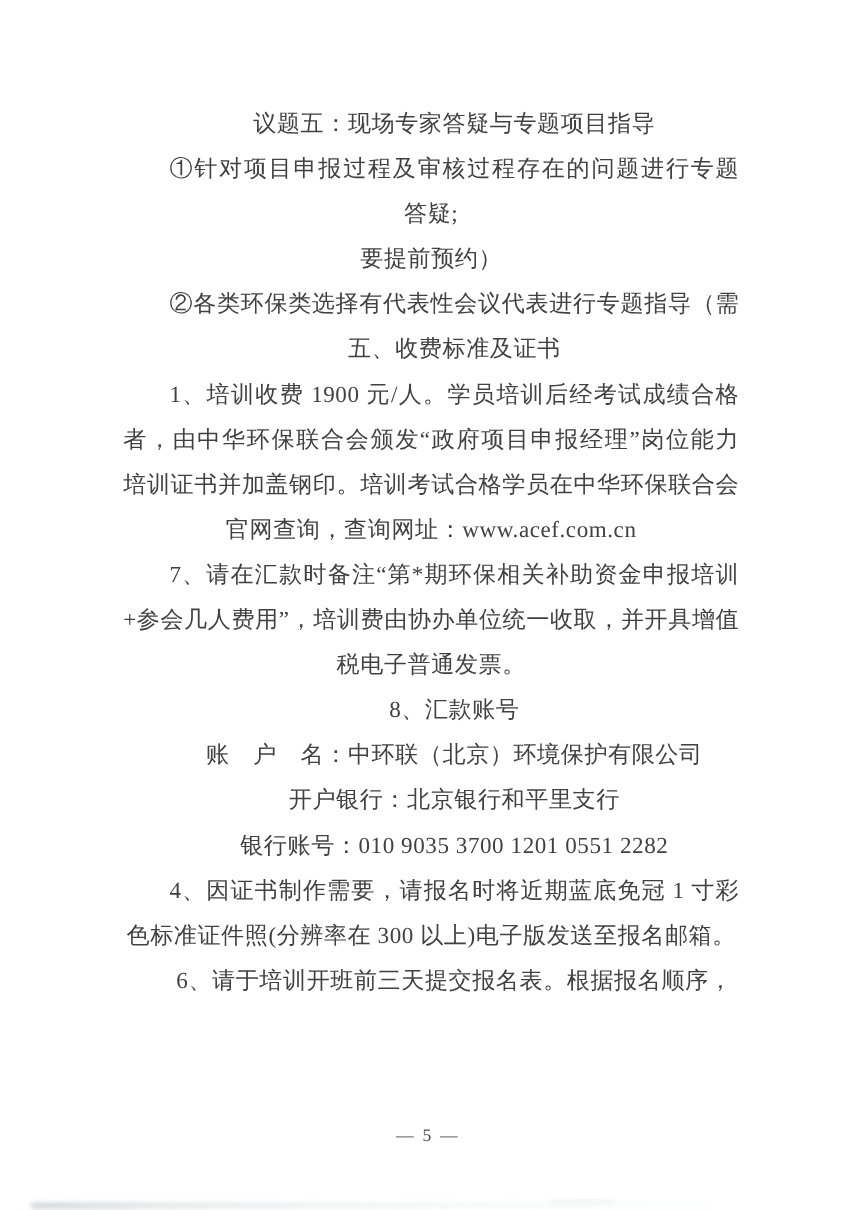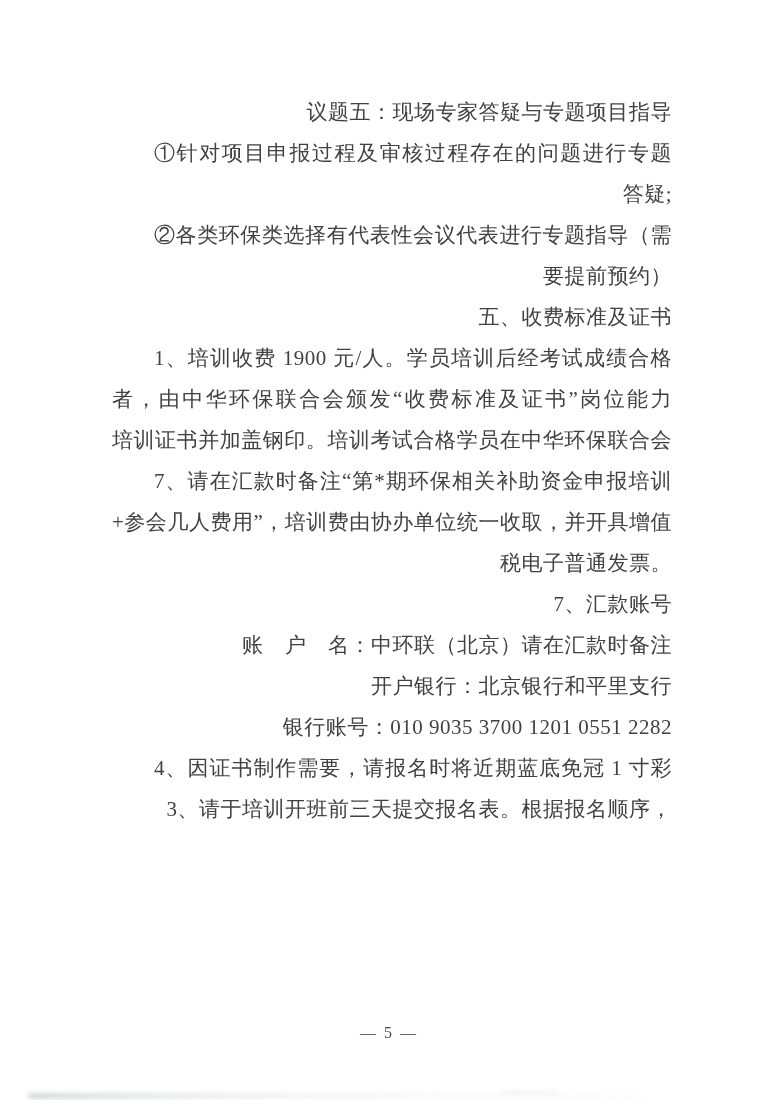--- a/index.html
+++ b/index.html
@@ -21,21 +21,21 @@
     left: 112px;
     top: 92px;
     width: 560px;
   }
   .line {
     font-size: 21px;
     line-height: 41px;
     height: 41px;
     white-space: nowrap;
     letter-spacing: 0.5px;
-    text-align: right;
+    text-align: center;
   }
   
   .ind { text-indent: 42px; }
   
   .j {
     text-align: justify;
     text-align-last: justify;
     text-justify: inter-character;
   }
   .footer {
@@ -81,35 +81,37 @@
 </style>
 </head>
 <body>
 
 <div class="page">
 
   <div class="textblock">
     <div class="line ind">议题五：现场专家答疑与专题项目指导</div>
     <div class="line ind j">①针对项目申报过程及审核过程存在的问题进行专题</div>
     <div class="line">答疑;</div>
+    <div class="line">要提前预约）</div>
     <div class="line ind j">②各类环保类选择有代表性会议代表进行专题指导（需</div>
-    <div class="line">要提前预约）</div>
     <div class="line ind">五、收费标准及证书</div>
     <div class="line ind j">1、培训收费 1900 元/人。学员培训后经考试成绩合格</div>
-    <div class="line j">者，由中华环保联合会颁发“收费标准及证书”岗位能力</div>
+    <div class="line j">者，由中华环保联合会颁发“政府项目申报经理”岗位能力</div>
     <div class="line j">培训证书并加盖钢印。培训考试合格学员在中华环保联合会</div>
+    <div class="line">官网查询，查询网址：www.acef.com.cn</div>
     <div class="line ind j">7、请在汇款时备注“第*期环保相关补助资金申报培训</div>
     <div class="line j">+参会几人费用”，培训费由协办单位统一收取，并开具增值</div>
     <div class="line">税电子普通发票。</div>
-    <div class="line ind">7、汇款账号</div>
-    <div class="line ind">账　户　名：中环联（北京）请在汇款时备注</div>
+    <div class="line ind">8、汇款账号</div>
+    <div class="line ind">账　户　名：中环联（北京）环境保护有限公司</div>
     <div class="line ind">开户银行：北京银行和平里支行</div>
     <div class="line ind">银行账号：010 9035 3700 1201 0551 2282</div>
     <div class="line ind j">4、因证书制作需要，请报名时将近期蓝底免冠 1 寸彩</div>
-    <div class="line ind">3、请于培训开班前三天提交报名表。根据报名顺序，</div>
+    <div class="line">色标准证件照(分辨率在 300 以上)电子版发送至报名邮箱。</div>
+    <div class="line ind">6、请于培训开班前三天提交报名表。根据报名顺序，</div>
   </div>
 
   <div class="footer">— 5 —</div>
 
   <div class="smudge smudge-a"></div>
   <div class="smudge smudge-b"></div>
 
 </div>
 
 </body></html>

